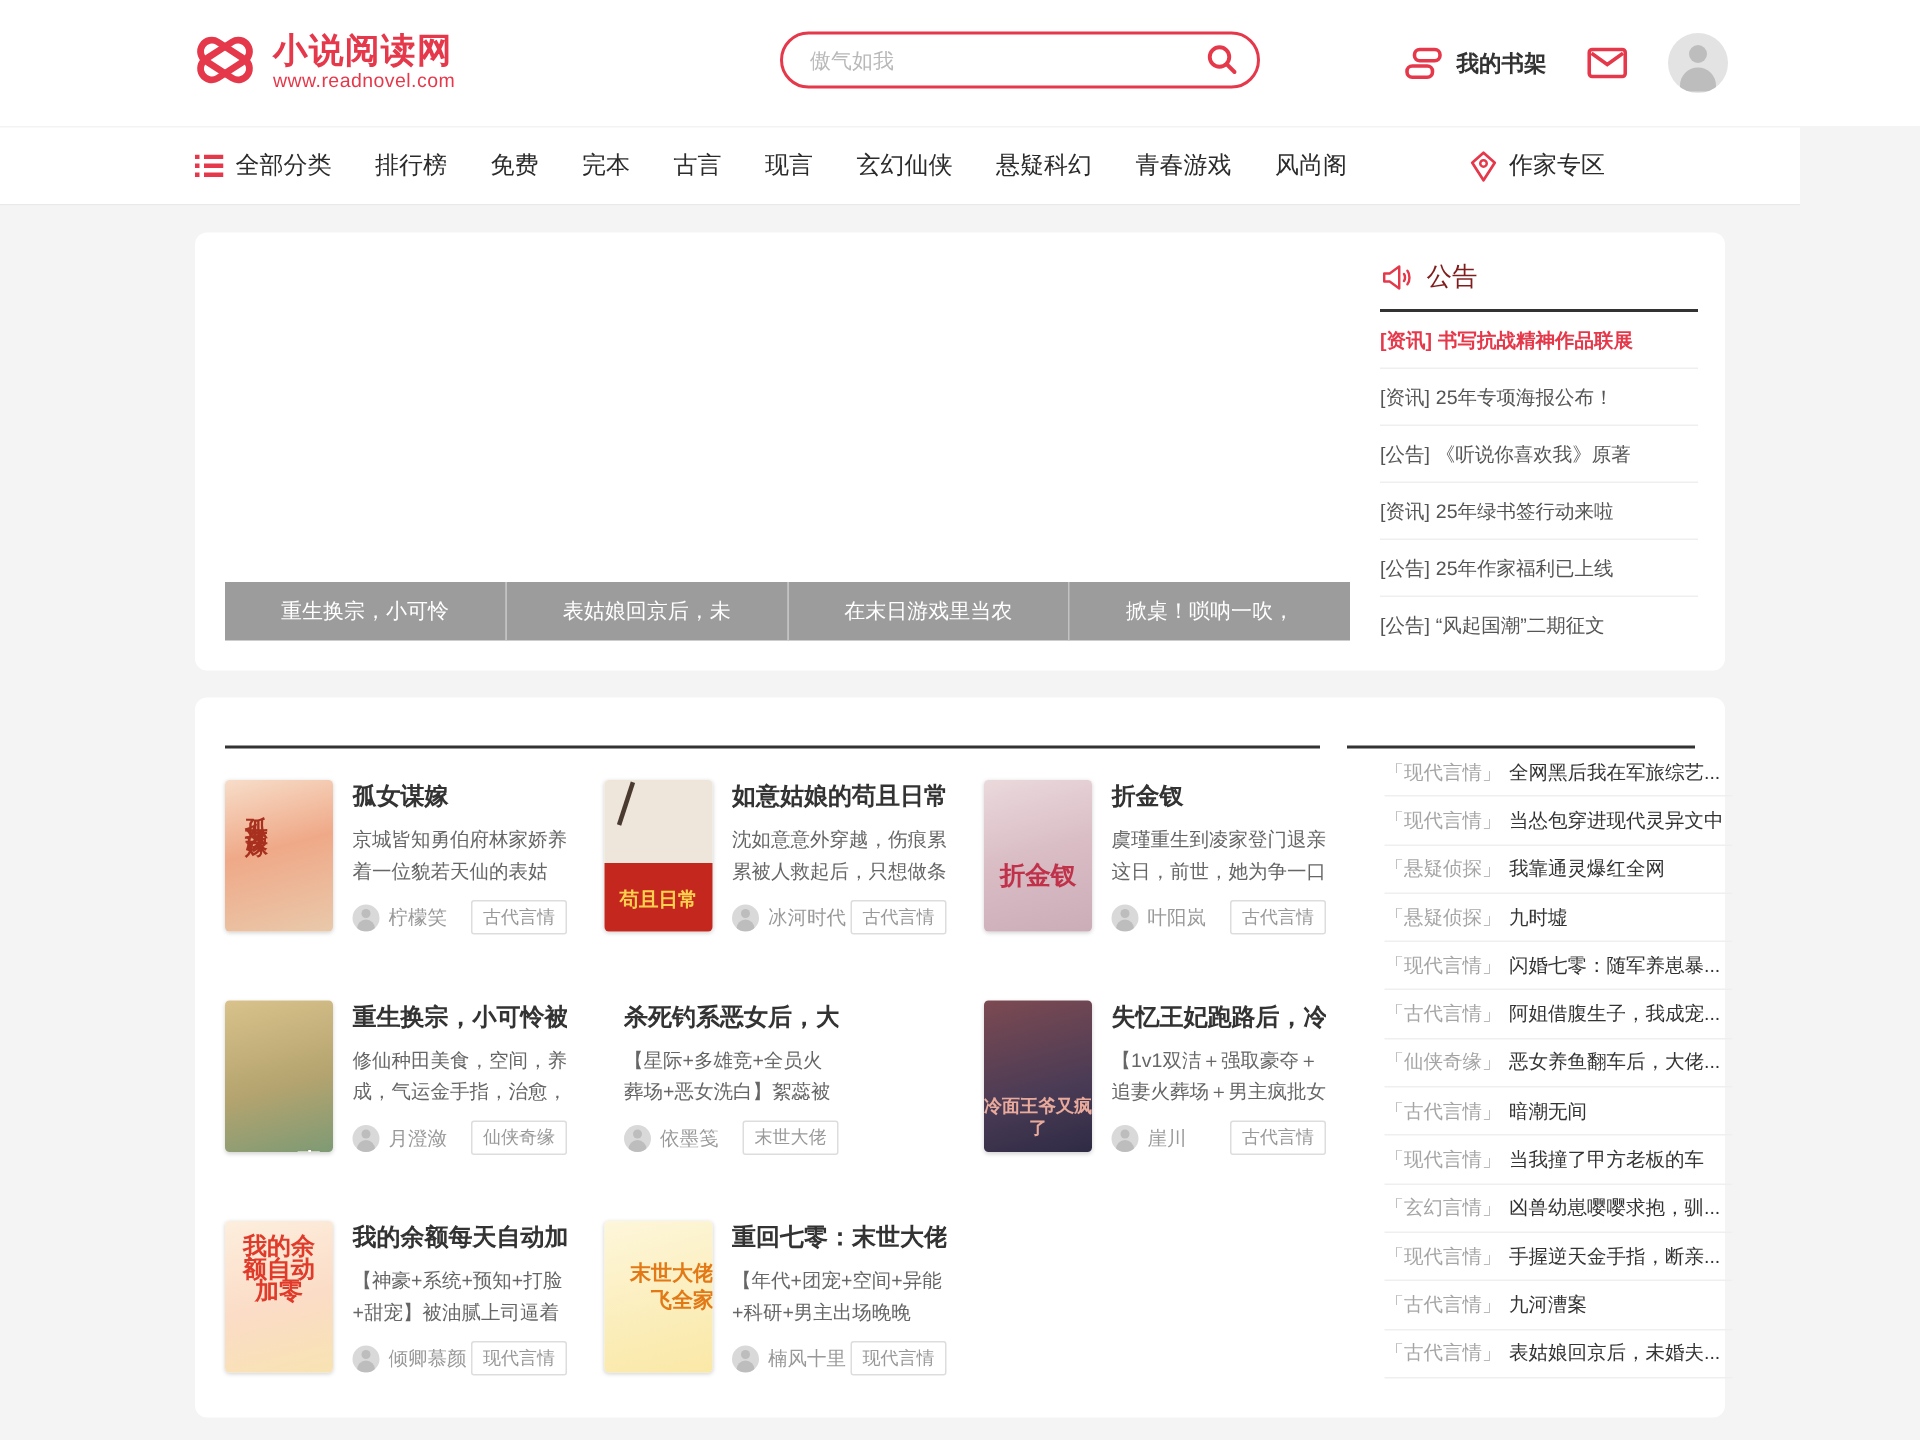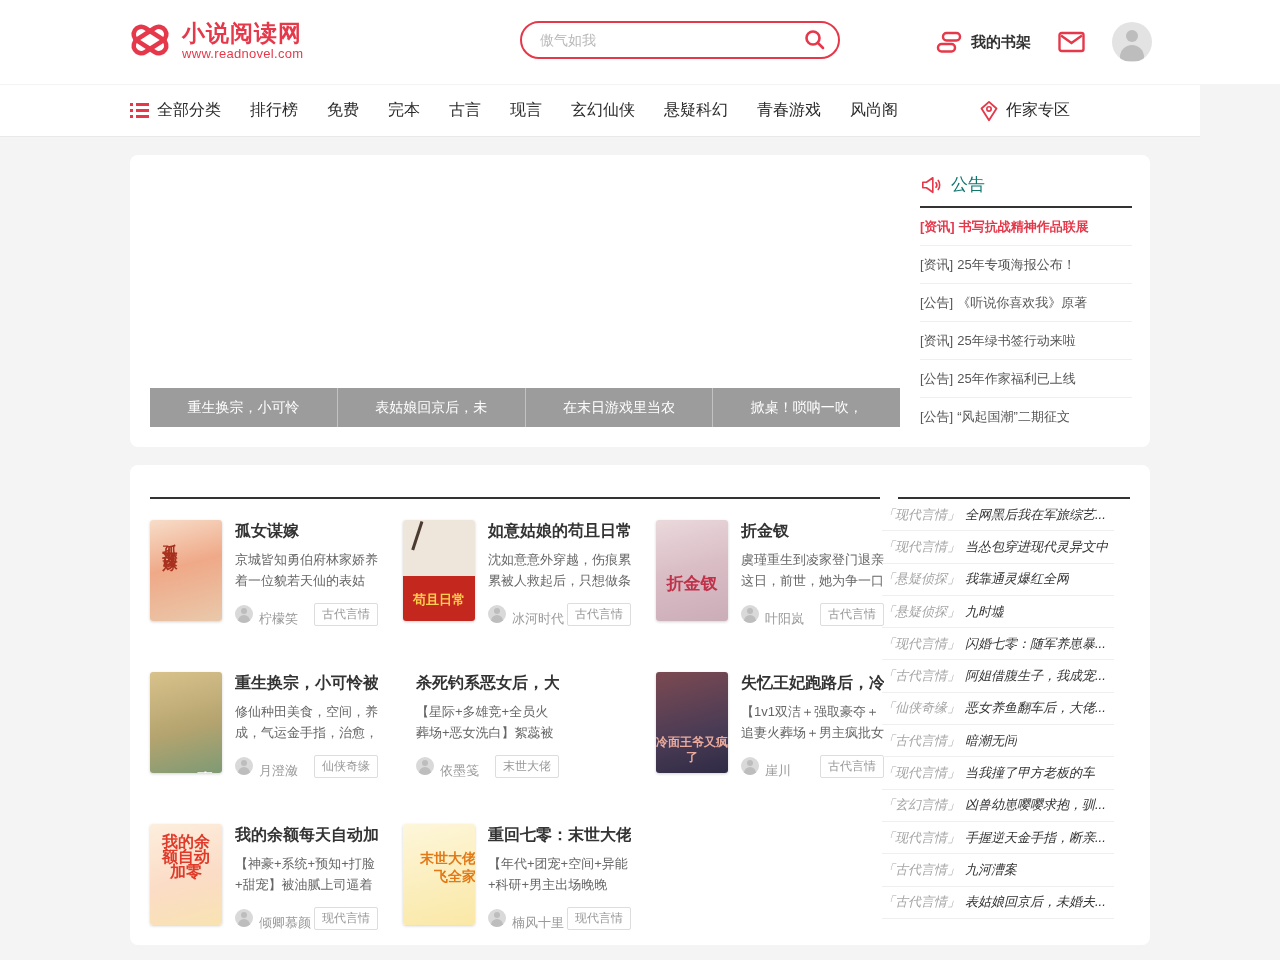--- a/index.html
+++ b/index.html
@@ -35,42 +35,42 @@
   .card { position:absolute; left:130px; width:1020px; background:#fff; border-radius:8px; }
 
   
   .hero { top:155px; height:292px; }
   .carousel-tabs { position:absolute; left:20px; bottom:20px; width:750px; height:39px; display:flex; }
   .ctab { flex:1; background:#9c9c9c; color:#fff; font-size:14px; line-height:39px; text-align:center; white-space:nowrap; overflow:hidden; cursor:pointer; }
   .ctab + .ctab { border-left:1px solid #c2c2c2; }
 
   .announce { position:absolute; left:790px; top:18px; width:212px; }
   .a-head { display:flex; align-items:center; gap:9px; padding-bottom:10px; border-bottom:2px solid #333; }
-  .a-title { font-size:17px; color:#0f766e; }
+  .a-title { font-size:17px; color:#7f1d1d; }
   .a-item { height:38px; display:flex; align-items:center; border-bottom:1px solid #efefef; font-size:13px; color:#555; white-space:nowrap; overflow:hidden; cursor:pointer; }
   .a-item:last-child { border-bottom:none; }
   .a-item .a-tag { margin-right:4px; }
   .a-item.hl { color:#e5394b; font-weight:bold; }
 
   
   .books { top:465px; height:480px; }
   .grid-topline { position:absolute; left:20px; top:32px; width:730px; border-top:2px solid #333; }
   .side-topline { position:absolute; left:768px; top:32px; width:232px; border-top:2px solid #333; }
 
   .book-grid { position:absolute; left:20px; top:55px; width:734px; display:grid; grid-template-columns:repeat(3,228px); column-gap:25px; row-gap:44px; }
   .book { display:flex; cursor:pointer; }
   .cover { width:72px; height:101px; border-radius:3px; position:relative; flex-shrink:0; overflow:hidden; box-shadow:0 1px 3px rgba(0,0,0,.18); }
   .binfo { margin-left:13px; width:143px; min-width:0; }
   .btitle { font-size:16px; font-weight:bold; color:#333; white-space:nowrap; overflow:hidden; padding-top:1px; }
   .bdesc { margin-top:7px; font-size:13px; line-height:21px; height:42px; overflow:hidden; color:#666; }
   .bmeta { margin-top:9px; display:flex; align-items:center; }
   .bavatar { width:18px; height:18px; border-radius:50%; background:#d9d9d9; position:relative; overflow:hidden; flex-shrink:0; }
   .bavatar::before { content:""; position:absolute; left:6px; top:3px; width:6px; height:6px; border-radius:50%; background:#bdbdbd; }
   .bavatar::after { content:""; position:absolute; left:3px; top:10px; width:12px; height:8px; border-radius:6px 6px 0 0; background:#bdbdbd; }
-  .bauthor { margin-left:6px; font-size:13px; color:#999; white-space:nowrap; overflow:hidden;margin-top:10px; }
+  .bauthor { margin-left:6px; font-size:13px; color:#999; white-space:nowrap; overflow:hidden; }
   .btag { margin-left:auto; font-size:12px; color:#999; border:1px solid #ddd; padding:2px 7px; border-radius:2px; white-space:nowrap; cursor:pointer; }
 
   
   .ct { position:absolute; }
   .cv0 { background:linear-gradient(165deg,#f7ddc9,#efa988 45%,#e9c9ab); }
   .cv0 .ct { writing-mode:vertical-rl; left:10px; top:12px; color:#a8301f; font-size:15px; font-weight:bold; letter-spacing:4px; font-family:"Liberation Serif","DejaVu Serif",serif; }
   .cv1 { background:linear-gradient(180deg,#eee6da 0,#eee6da 55%,#c4271d 55%,#c4271d); }
   .cv1 .ct { bottom:12px; width:100%; text-align:center; color:#ffd04d; font-weight:bold; font-size:13px; }
   .cv1::before { content:""; position:absolute; left:12px; top:6px; width:34px; height:30px; border-left:3px solid #4a3a30; transform:rotate(18deg); }
   .cv2 { background:linear-gradient(165deg,#ead9dc,#d9bcc4 50%,#cbadb8); }
@@ -80,21 +80,21 @@
   .cv4 { background:linear-gradient(180deg,#37252e,#1c1218); }
   .cv4 .ct { bottom:9px; width:100%; text-align:center; color:#da3b2b; font-size:12px; font-weight:bold; line-height:15px; padding:0 4px; }
   .cv5 { background:linear-gradient(165deg,#7c4a52,#4a3b55 60%,#2f2b45); }
   .cv5 .ct { bottom:8px; width:100%; text-align:center; color:#e9aa9c; font-size:12px; font-weight:bold; line-height:15px; }
   .cv6 { background:linear-gradient(165deg,#fdeedd,#fbdcc6 55%,#f8e3b2); }
   .cv6 .ct { top:10px; width:100%; text-align:center; color:#e03a2a; font-size:16px; font-weight:bold; line-height:15px; padding:0 5px; }
   .cv7 { background:linear-gradient(165deg,#fdf6da,#fae8a6); }
   .cv7 .ct { top:25px; width:100%; text-align:center; color:#e27916; font-size:14px; font-weight:bold; line-height:18px;margin-left:16px; }
 
   
-  .rank-list { position:absolute; left:752px; top:34px; width:232px; list-style:none;font-style:italic; }
+  .rank-list { position:absolute; left:793px; top:34px; width:232px; list-style:none; }
   .rank-item { height:32.3px; display:flex; align-items:center; border-bottom:1px solid #efefef; font-size:13px; cursor:pointer; }
   .rcat { color:#a5a5a5; margin-right:5px; flex-shrink:0; }
   .rtitle { color:#333; white-space:nowrap; overflow:hidden; text-overflow:ellipsis; }
 </style>
 </head>
 <body>
 
 <div class="page">
 
   <header class="topbar">

